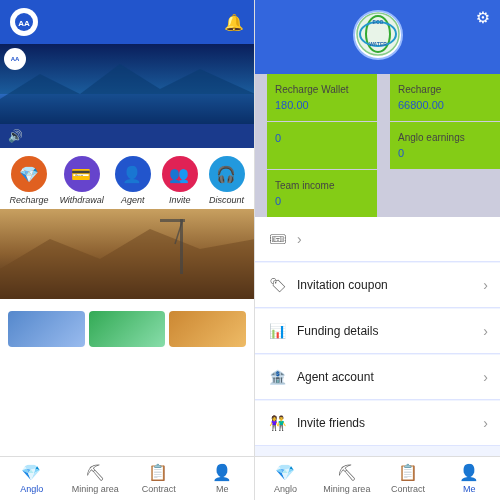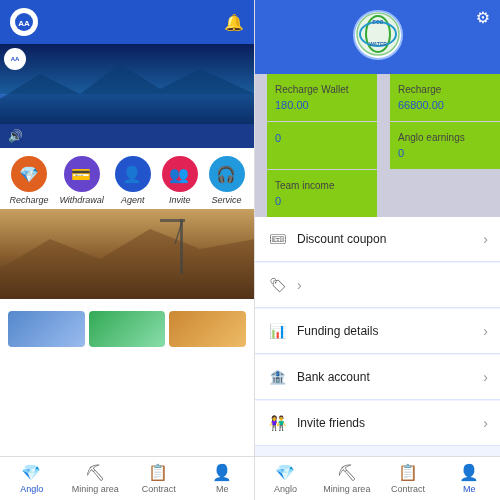--- a/index.html
+++ b/index.html
@@ -409,21 +409,21 @@
       <div class="icon-item">
       <div class="icon-circle" style="background:#2255cc">👤</div>
       <span class="icon-label">Agent</span>
     </div>
       <div class="icon-item">
       <div class="icon-circle" style="background:#e02255">👥</div>
       <span class="icon-label">Invite</span>
     </div>
       <div class="icon-item">
       <div class="icon-circle" style="background:#2299dd">🎧</div>
-      <span class="icon-label">Service</span>
+      <span class="icon-label">Discount</span>
     </div>
     </div>
 
   <div class="scene-image">
     <svg width="255" height="90" style="position:absolute;top:0;left:0">
       <defs>
         <linearGradient id="desertGrad" x1="0" y1="0" x2="0" y2="1">
           <stop offset="0%" stop-color="#c8a060"></stop>
           <stop offset="50%" stop-color="#8b6030"></stop>
           <stop offset="100%" stop-color="#3a2010"></stop>
@@ -503,35 +503,35 @@
     </div>
     <div class="stat-cell">
       <div class="stat-label">Team income</div>
       <div class="stat-value">0</div>
     </div>
   </div>
 
   <div class="menu-list">
     <div class="menu-item">
       <div class="menu-item-icon">🎟</div>
-      <div class="menu-item-text">Discount coupon</div>
       <div class="menu-item-arrow">›</div>
     </div>
     <div class="menu-item">
       <div class="menu-item-icon">🏷</div>
+      <div class="menu-item-text">Invitation coupon</div>
       <div class="menu-item-arrow">›</div>
     </div>
     <div class="menu-item">
       <div class="menu-item-icon">📊</div>
       <div class="menu-item-text">Funding details</div>
       <div class="menu-item-arrow">›</div>
     </div>
     <div class="menu-item">
       <div class="menu-item-icon">🏦</div>
-      <div class="menu-item-text">Bank account</div>
+      <div class="menu-item-text">Agent account</div>
       <div class="menu-item-arrow">›</div>
     </div>
     <div class="menu-item">
       <div class="menu-item-icon">👫</div>
       <div class="menu-item-text">Invite friends</div>
       <div class="menu-item-arrow">›</div>
     </div>
 
   </div>
 

